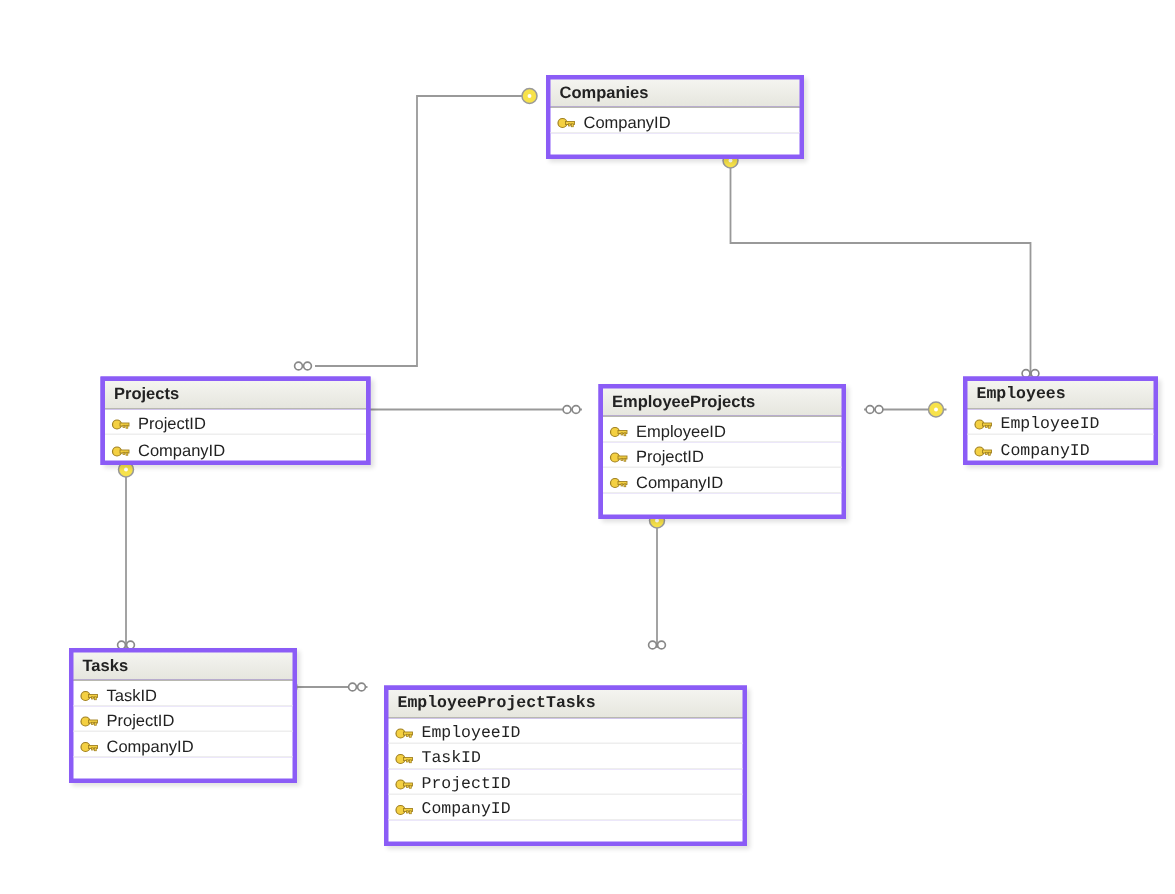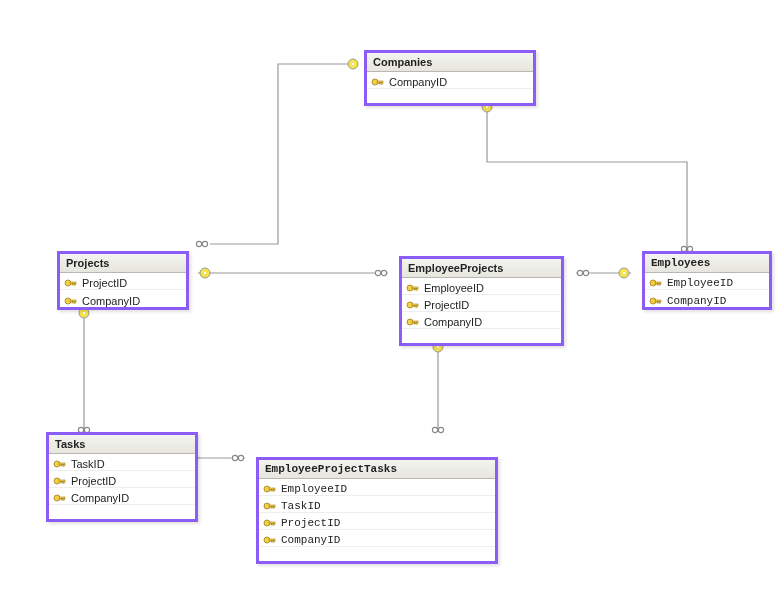--- a/index.html
+++ b/index.html
@@ -124,21 +124,21 @@
     <div class="table-title">Companies</div>
     <div class="col-row">
       <span class="key-icon"><svg width="14" height="12">
             <use href="#keyglyph"></use>
           </svg></span>
       <span class="col-label">CompanyID</span>
     </div>
     <div class="col-row" style="height:14px;"></div>
   </div>
 
-  <div class="table-box" style="left:46px; top:251px; width:132px;">
+  <div class="table-box" style="left:56px; top:251px; width:180px;">
     <div class="table-title">Projects</div>
     <div class="col-row">
       <span class="key-icon"><svg width="14" height="12">
             <use href="#keyglyph"></use>
           </svg></span>
       <span class="col-label">ProjectID</span>
     </div>
     <div class="col-row">
       <span class="key-icon"><svg width="14" height="12">
             <use href="#keyglyph"></use>

